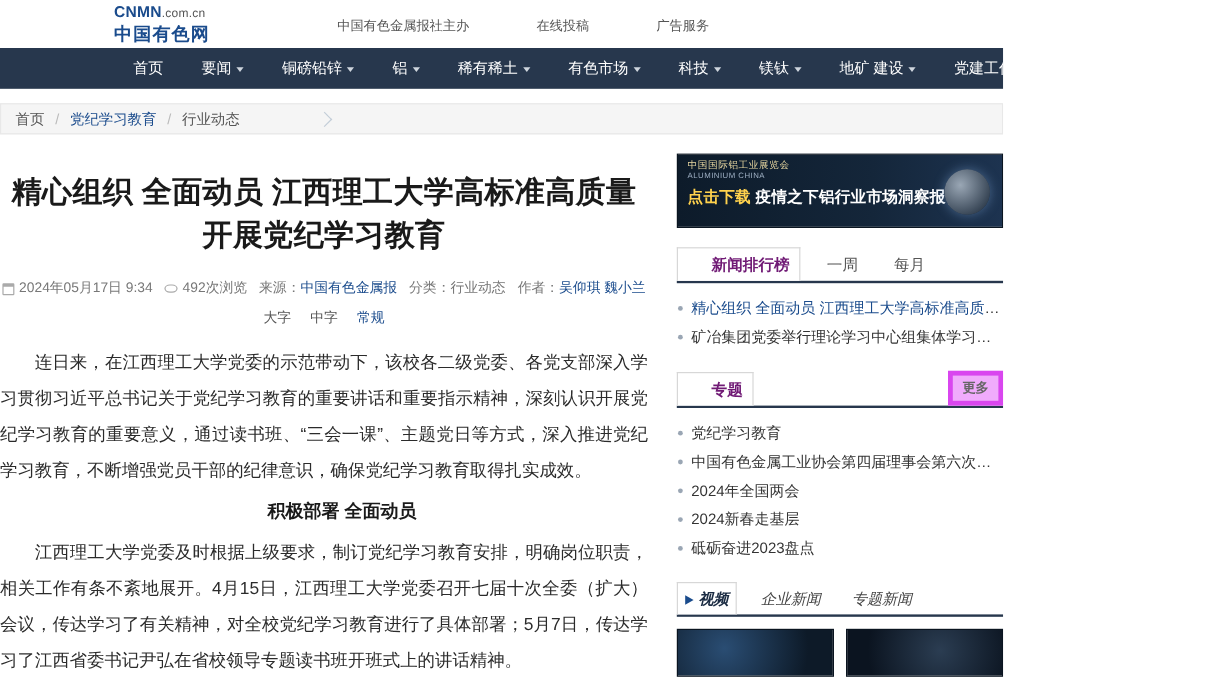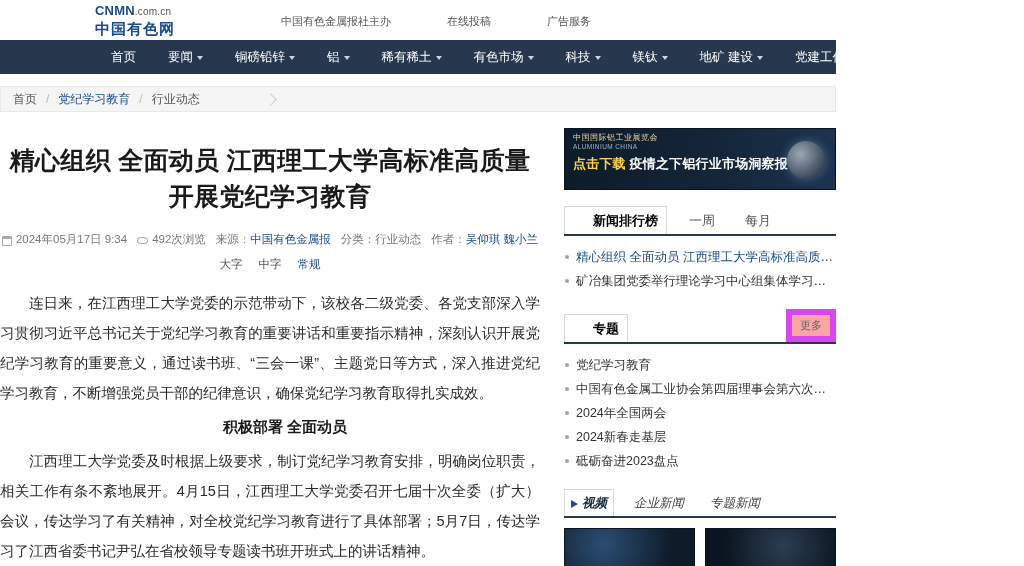--- a/index.html
+++ b/index.html
@@ -184,29 +184,29 @@
     padding-bottom: 0;
     position: relative;
   }
   .panel-tab {
     font-size: 13px; font-weight: bold; color: #27374d;
     padding: 5px 8px 4px 8px;
     border: 1px solid #d7d7d7; border-bottom: none;
     background: #f7f7f7;
     cursor: pointer;
   }
-  .panel-tab.active { background: #ffffff; color: #000000; padding-left: 28px; }
+  .panel-tab.active { background: #ffffff; color: #701a75; padding-left: 28px; }
   .panel-tab.plain {
     border: none; background: transparent; font-weight: normal; color: #555;
   }
   .panel-more {
     margin-left: auto;
     font-size: 11px; color: #666;
-    border: 6px solid #d946ef; background: #fca5a5;
-    padding: 3px 8px; cursor: pointer;
+    border: 4px solid #d946ef; background: #f0abfc;
+    padding: 3px 8px; cursor: pointer; font-weight: bold;
   }
   .list { margin: 9px 0 0 0; padding: 0; list-style: none; }
   .list li {
     font-size: 12.5px; color: #333; line-height: 24px;
     white-space: nowrap; overflow: hidden; text-overflow: ellipsis;
     padding-left: 12px; position: relative; cursor: pointer;
   }
   .list li:before {
     content: ""; position: absolute; left: 1px; top: 10px;
     width: 4px; height: 4px; border-radius: 50%; background: #9aa6b4;

